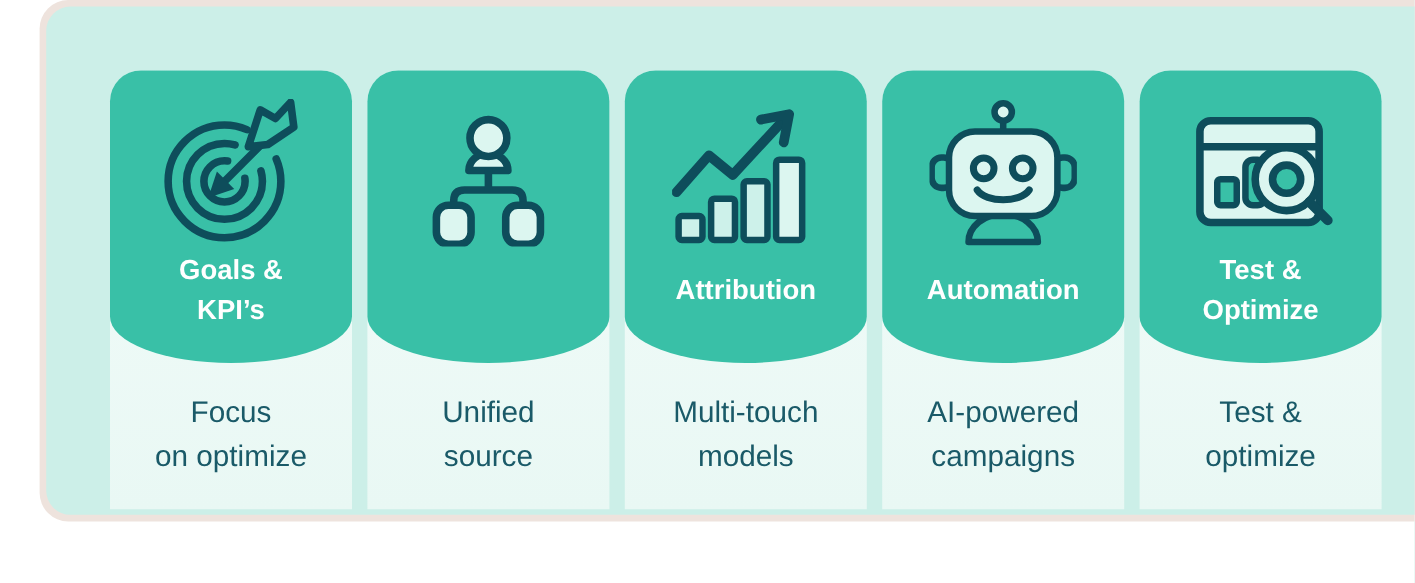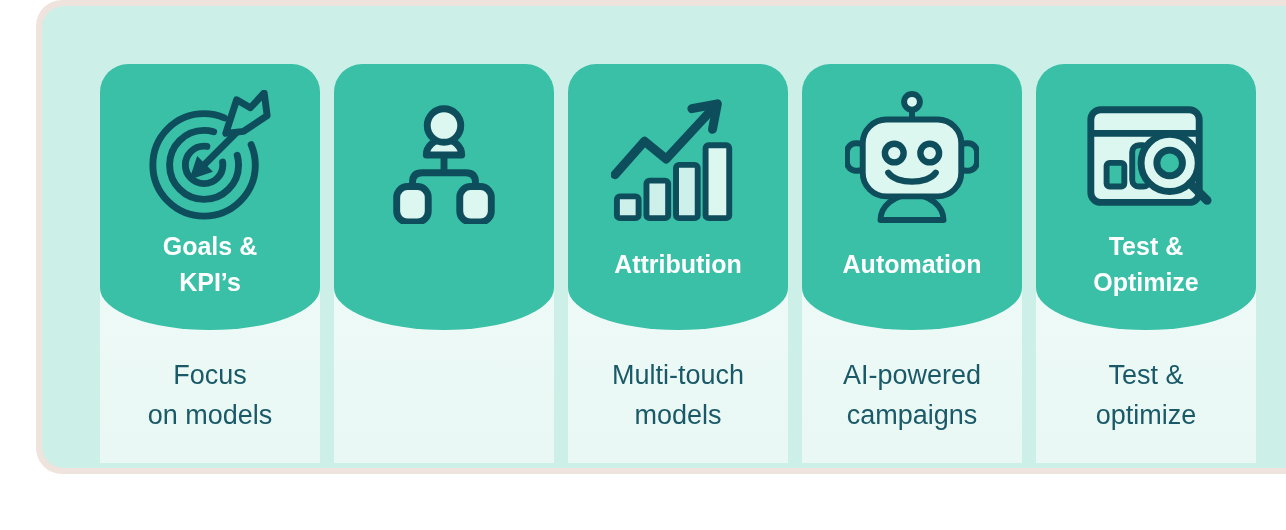--- a/index.html
+++ b/index.html
@@ -84,36 +84,38 @@
               </g>
               <line x1="58" y1="80" x2="102" y2="36" stroke="#0e4d5b" stroke-width="7" stroke-linecap="round"></line>
               <polygon points="47,91 55,67 71,83" fill="#0e4d5b"></polygon>
               <path d="M84 44 L95 10 L109 18 L123 3 L126 26 L102 42 Z" fill="#39c0a7" stroke="#0e4d5b" stroke-width="7" stroke-linejoin="round"></path>
             </svg>
           </div>
           <div class="title">Goals &amp;
 KPI’s</div>
         </div>
         <div class="subtitle">Focus
-on models</div>
+on optimize</div>
       </div>
 
       <div class="card">
         <div class="card-top">
           <div class="icon-wrap">
             <svg width="134" height="134" viewBox="0 0 136 136" fill="none">
               <path d="M50 66 a18 16 0 0 1 36 0 Z" fill="#dcf6f0" stroke="#0e4d5b" stroke-width="7" stroke-linejoin="round"></path>
               <circle cx="68" cy="36" r="17" fill="#dcf6f0" stroke="#0e4d5b" stroke-width="7"></circle>
               <path d="M36 104 L36 94 Q36 84 46 84 L90 84 Q100 84 100 94 L100 104" stroke="#0e4d5b" stroke-width="7" stroke-linecap="round"></path>
               <line x1="68" y1="84" x2="68" y2="64" stroke="#0e4d5b" stroke-width="7"></line>
               <rect x="20" y="98" width="32" height="36" rx="11" fill="#dcf6f0" stroke="#0e4d5b" stroke-width="7"></rect>
               <rect x="84" y="98" width="32" height="36" rx="11" fill="#dcf6f0" stroke="#0e4d5b" stroke-width="7"></rect>
             </svg>
           </div>
         </div>
+        <div class="subtitle">Unified
+source</div>
       </div>
 
       <div class="card">
         <div class="card-top">
           <div class="icon-wrap">
             <svg width="134" height="134" viewBox="0 0 136 136" fill="none">
               <rect x="6" y="108" width="22" height="22" rx="3" fill="#cdf1ea" stroke="#0e4d5b" stroke-width="6"></rect>
               <rect x="36" y="92" width="22" height="38" rx="3" fill="#cdf1ea" stroke="#0e4d5b" stroke-width="6"></rect>
               <rect x="66" y="76" width="22" height="54" rx="3" fill="#cdf1ea" stroke="#0e4d5b" stroke-width="6"></rect>
               <rect x="96" y="56" width="24" height="74" rx="3" fill="#dcf6f0" stroke="#0e4d5b" stroke-width="6"></rect>

